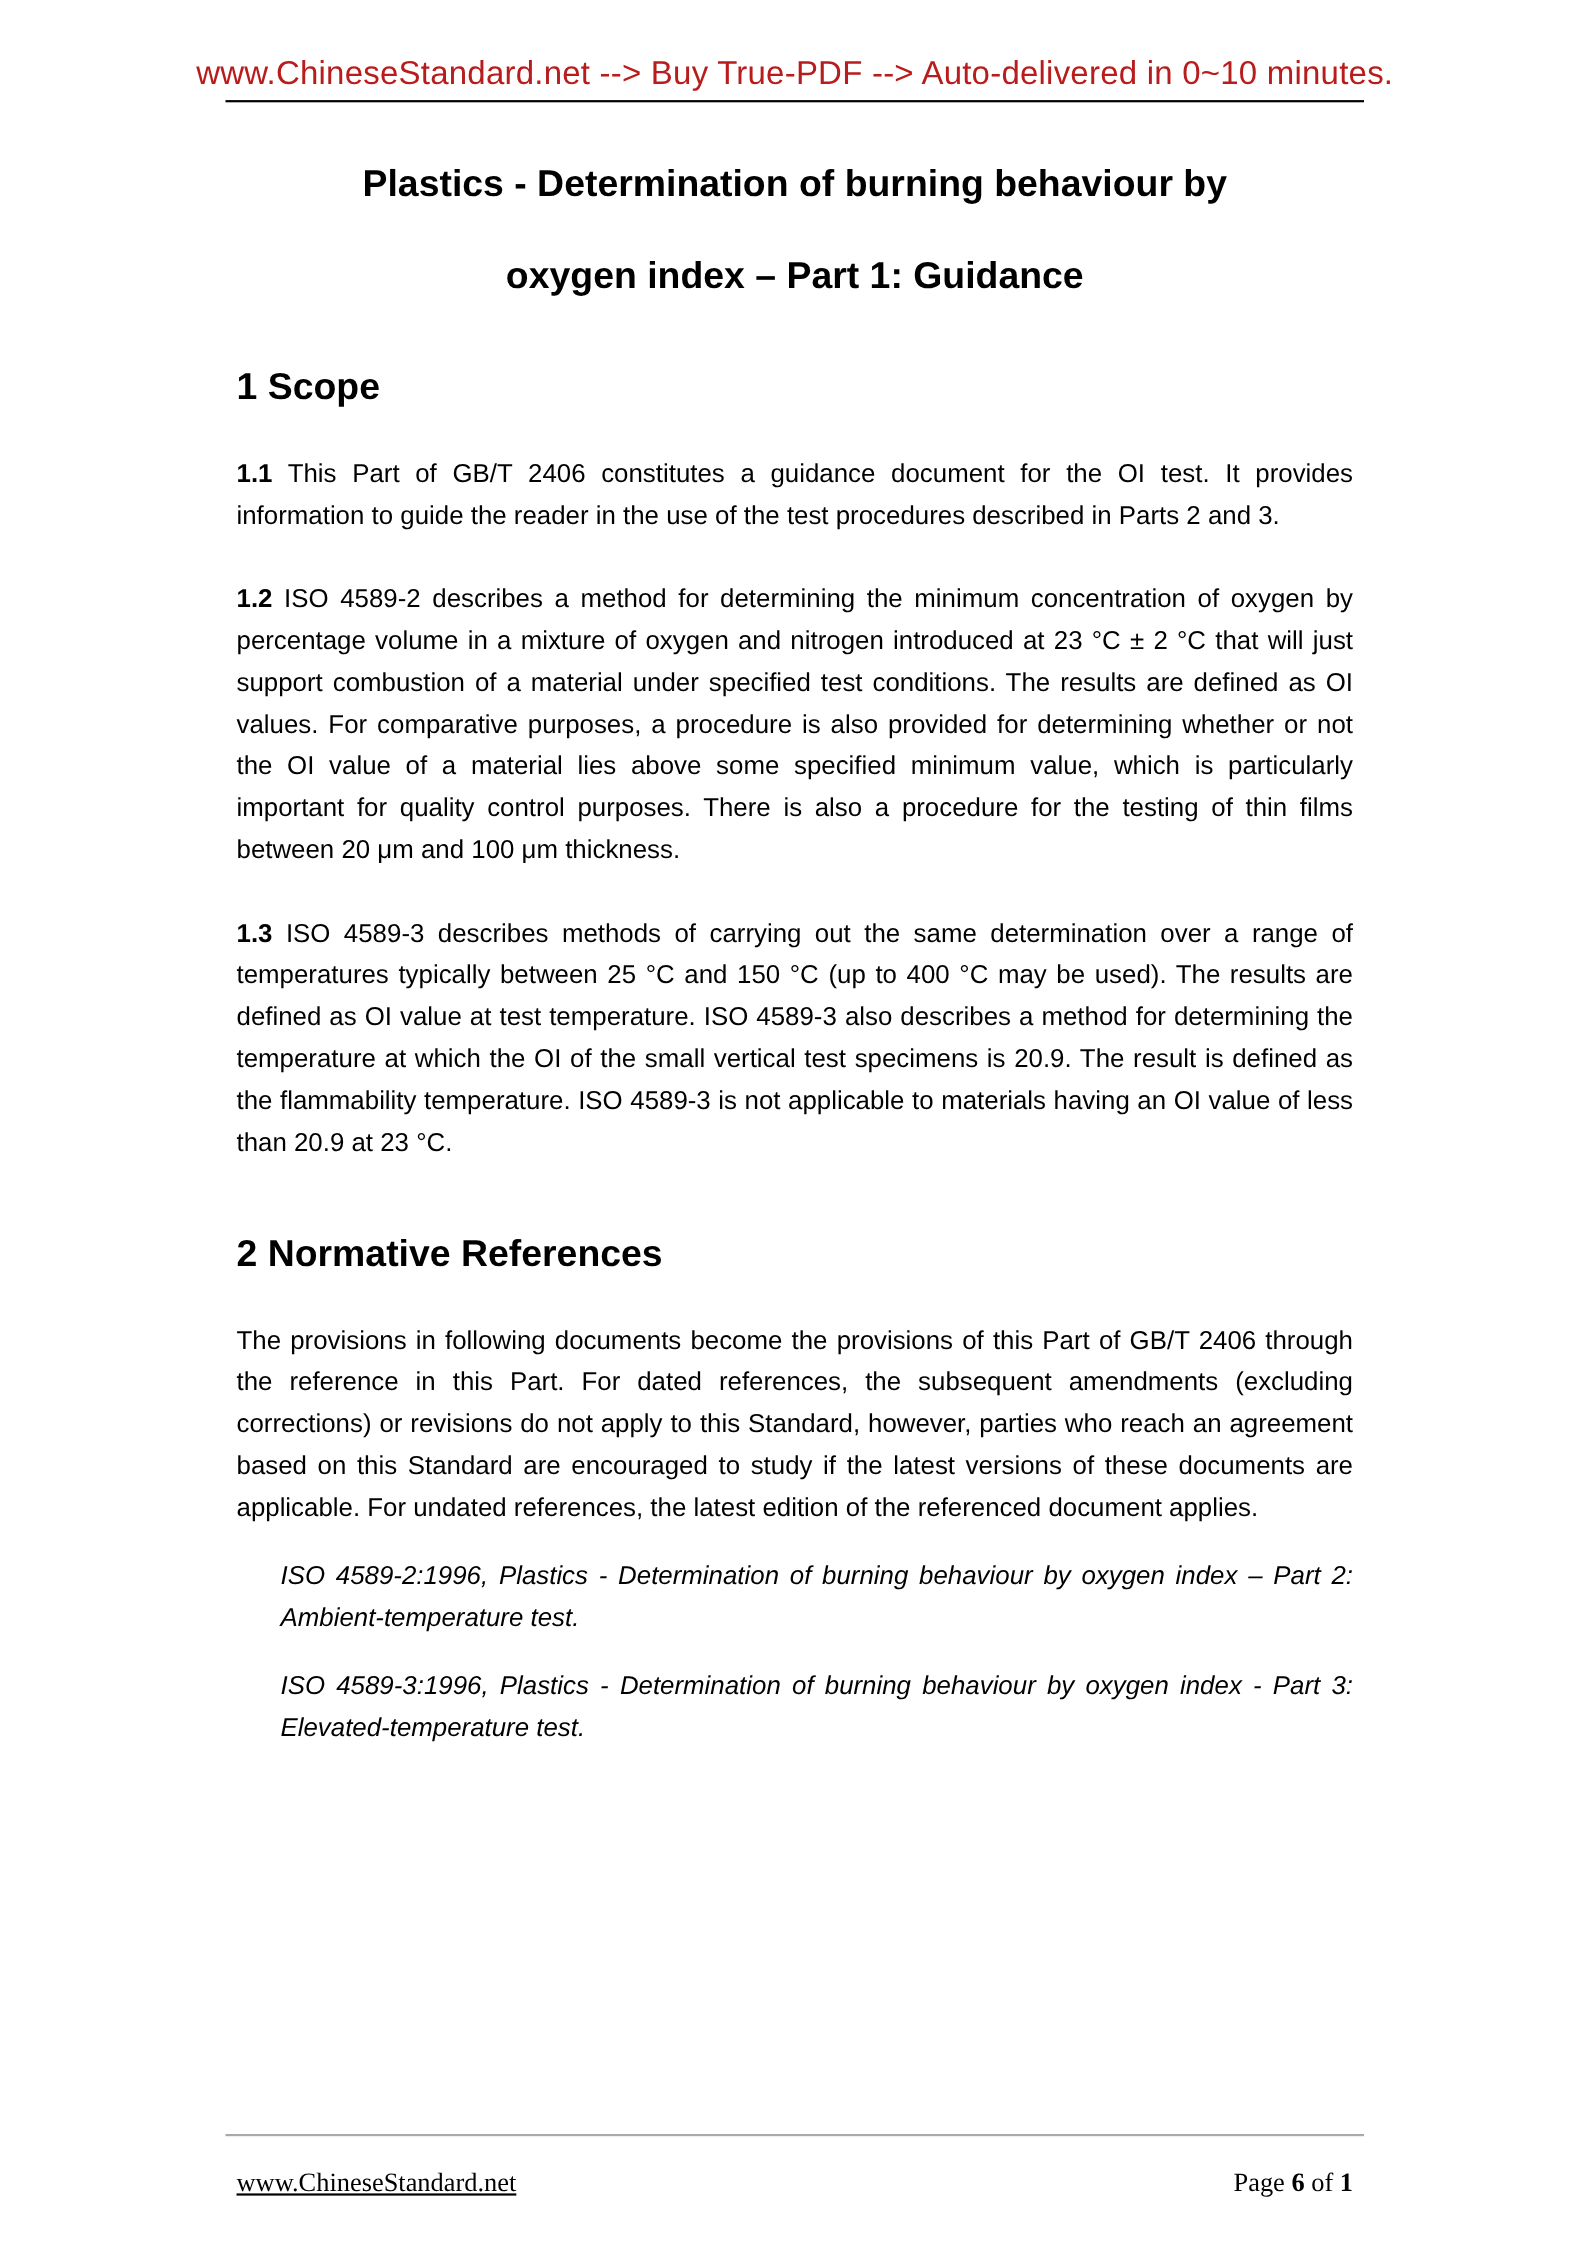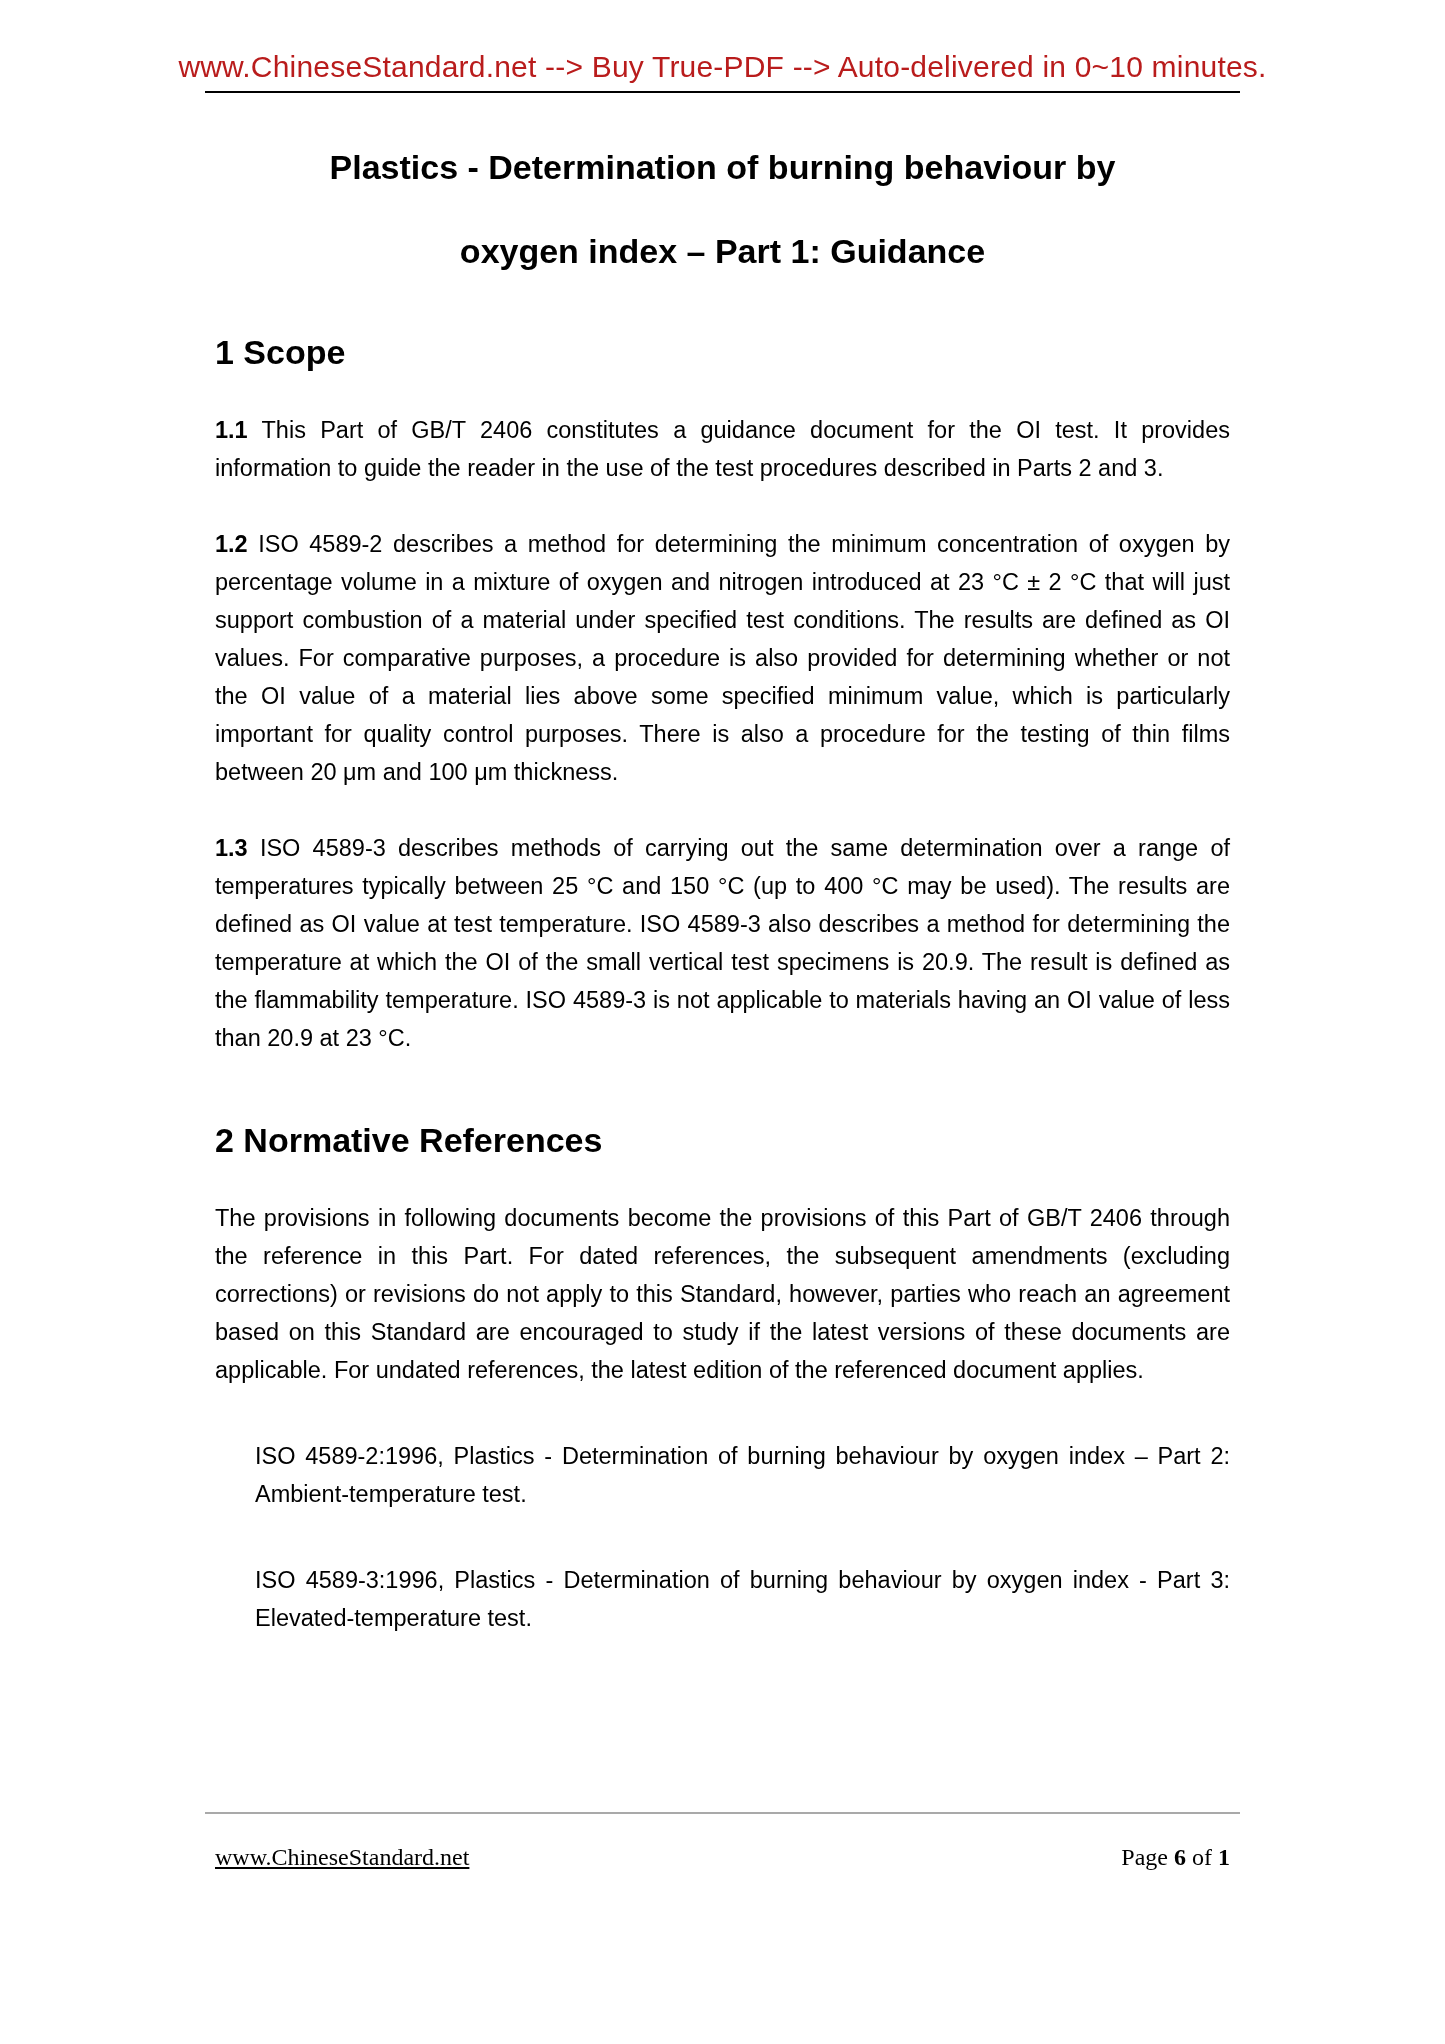--- a/index.html
+++ b/index.html
@@ -54,26 +54,26 @@
   }
   .section-heading.mid { margin-top: 62px; }
 
   .para {
     font-size: 23.5px;
     line-height: 38px;
     text-align: justify;
     margin: 38px 0 0 0;
   }
   .para .lead { font-weight: bold; }
-  .para.ref { margin-left: 40px; margin-top: 48px; }
+  .para.ref { margin-left: 40px; margin-top: 24px; font-style: italic; }
 
   
   .page-footer {
     position: absolute;
-    top: 1812px;
+    top: 1940px;
     left: 205px;
     width: 1035px;
     border-top: 2px solid #a9a9a9;
     padding: 30px 10px 0 10px;
     display: flex;
     justify-content: space-between;
     align-items: baseline;
     font-family: "Liberation Serif", serif;
     font-size: 24px;
   }

